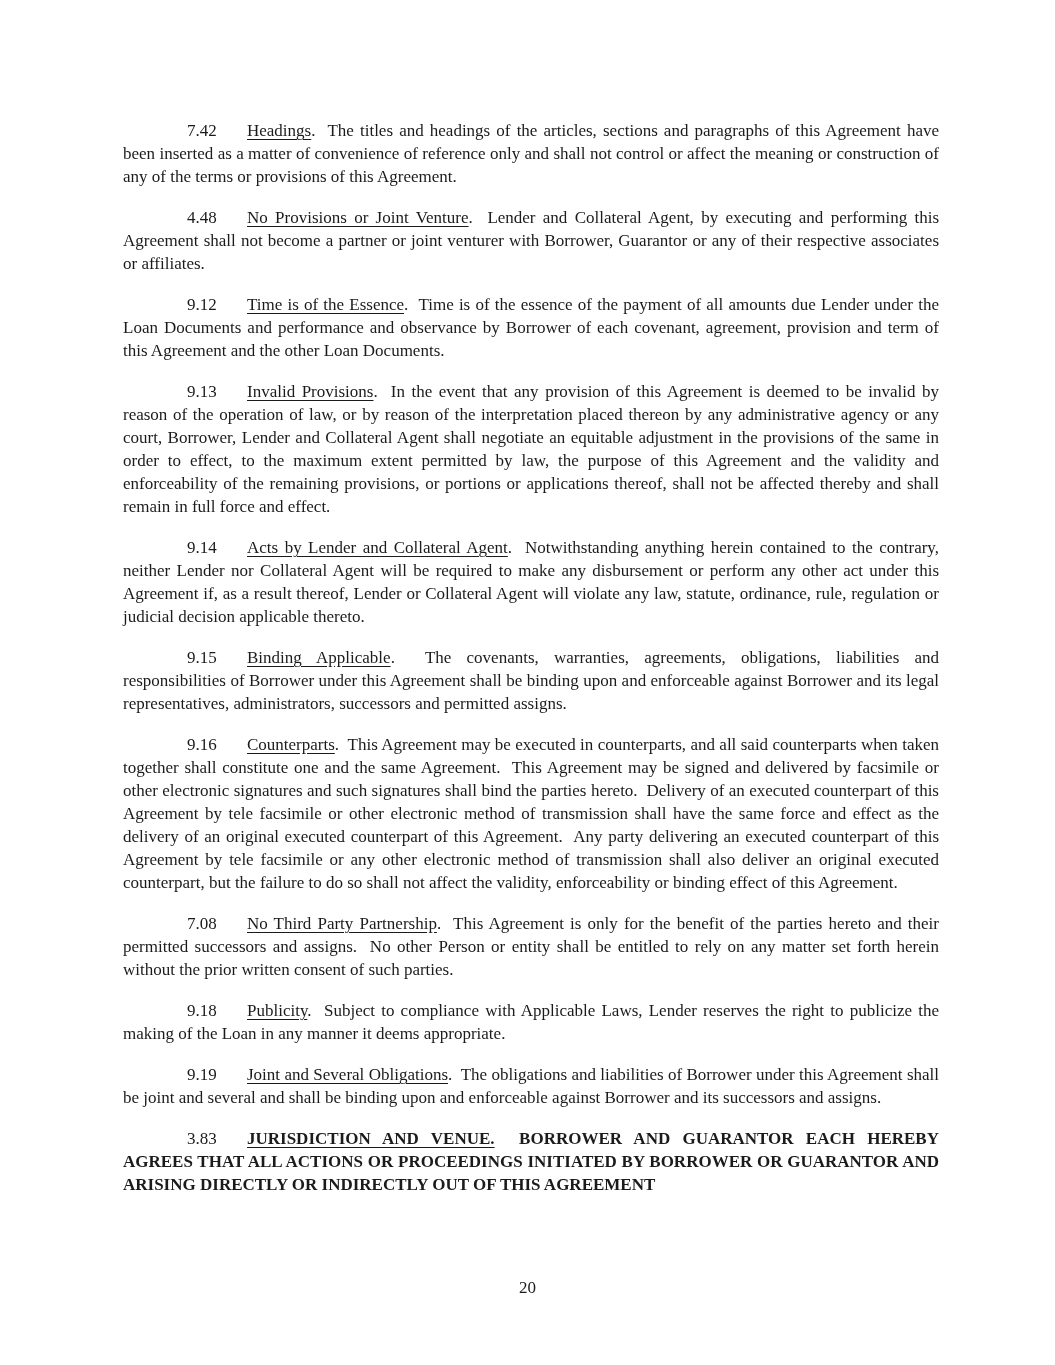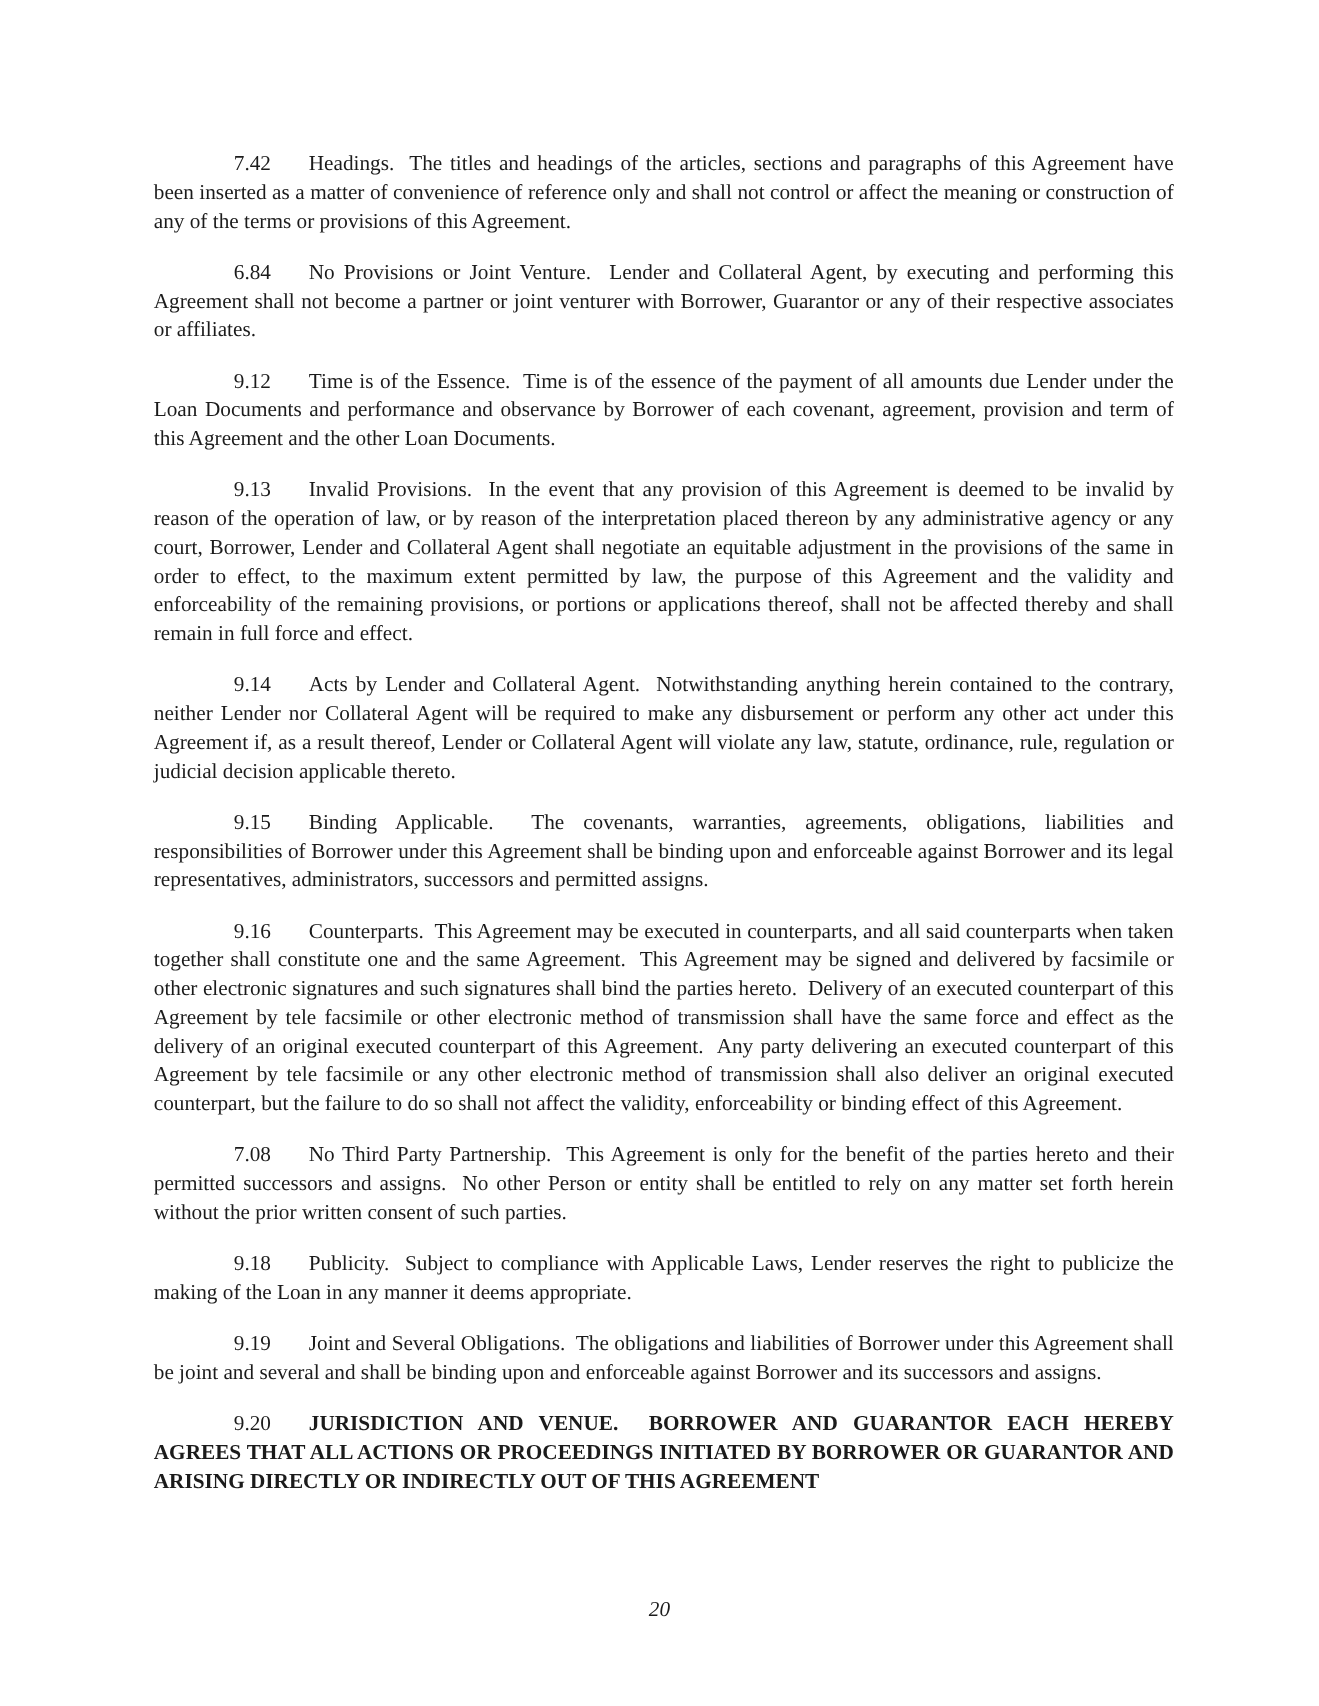--- a/index.html
+++ b/index.html
@@ -29,61 +29,61 @@
     margin: 0 0 18px 0;
     text-indent: 64px;
   }
   p.para:last-child { margin-bottom: 0; }
   .num {
     display: inline-block;
     width: 60px;
     text-indent: 0;
   }
   .heading {
+    text-decoration: underline;
     text-underline-offset: 3px;
   }
   .bold-para {
     font-weight: bold;
   }
   .bold-para .num {
     font-weight: normal;
   }
   .footer {
     position: absolute;
     left: 0;
     top: 1276px;
     width: 100%;
     text-align: center;
-    font-style: italic;
   }
 </style>
 </head>
 <body>
 
 <div class="page">
   <div class="content">
 
     <p class="para"><span class="num">7.42</span><span class="heading">Headings</span><span>.&nbsp; </span><span>The titles and headings of the articles, sections and paragraphs of this Agreement have been inserted as a matter of convenience of reference only and shall not control or affect the meaning or construction of any of the terms or provisions of this Agreement.</span></p>
 
-    <p class="para"><span class="num">6.84</span><span class="heading">No Provisions or Joint Venture</span><span>.&nbsp; </span><span>Lender and Collateral Agent, by executing and performing this Agreement shall not become a partner or joint venturer with Borrower, Guarantor or any of their respective associates or affiliates.</span></p>
+    <p class="para"><span class="num">4.48</span><span class="heading">No Provisions or Joint Venture</span><span>.&nbsp; </span><span>Lender and Collateral Agent, by executing and performing this Agreement shall not become a partner or joint venturer with Borrower, Guarantor or any of their respective associates or affiliates.</span></p>
 
     <p class="para"><span class="num">9.12</span><span class="heading">Time is of the Essence</span><span>.&nbsp; </span><span>Time is of the essence of the payment of all amounts due Lender under the Loan Documents and performance and observance by Borrower of each covenant, agreement, provision and term of this Agreement and the other Loan Documents.</span></p>
 
     <p class="para"><span class="num">9.13</span><span class="heading">Invalid Provisions</span><span>.&nbsp; </span><span>In the event that any provision of this Agreement is deemed to be invalid by reason of the operation of law, or by reason of the interpretation placed thereon by any administrative agency or any court, Borrower, Lender and Collateral Agent shall negotiate an equitable adjustment in the provisions of the same in order to effect, to the maximum extent permitted by law, the purpose of this Agreement and the validity and enforceability of the remaining provisions, or portions or applications thereof, shall not be affected thereby and shall remain in full force and effect.</span></p>
 
     <p class="para"><span class="num">9.14</span><span class="heading">Acts by Lender and Collateral Agent</span><span>.&nbsp; </span><span>Notwithstanding anything herein contained to the contrary, neither Lender nor Collateral Agent will be required to make any disbursement or perform any other act under this Agreement if, as a result thereof, Lender or Collateral Agent will violate any law, statute, ordinance, rule, regulation or judicial decision applicable thereto.</span></p>
 
     <p class="para"><span class="num">9.15</span><span class="heading">Binding Applicable</span><span>.&nbsp; </span><span>The covenants, warranties, agreements, obligations, liabilities and responsibilities of Borrower under this Agreement shall be binding upon and enforceable against Borrower and its legal representatives, administrators, successors and permitted assigns.</span></p>
 
     <p class="para"><span class="num">9.16</span><span class="heading">Counterparts</span><span>.&nbsp; </span><span>This Agreement may be executed in counterparts, and all said counterparts when taken together shall constitute one and the same Agreement.&nbsp; This Agreement may be signed and delivered by facsimile or other electronic signatures and such signatures shall bind the parties hereto.&nbsp; Delivery of an executed counterpart of this Agreement by tele facsimile or other electronic method of transmission shall have the same force and effect as the delivery of an original executed counterpart of this Agreement.&nbsp; Any party delivering an executed counterpart of this Agreement by tele facsimile or any other electronic method of transmission shall also deliver an original executed counterpart, but the failure to do so shall not affect the validity, enforceability or binding effect of this Agreement.</span></p>
 
     <p class="para"><span class="num">7.08</span><span class="heading">No Third Party Partnership</span><span>.&nbsp; </span><span>This Agreement is only for the benefit of the parties hereto and their permitted successors and assigns.&nbsp; No other Person or entity shall be entitled to rely on any matter set forth herein without the prior written consent of such parties.</span></p>
 
     <p class="para"><span class="num">9.18</span><span class="heading">Publicity</span><span>.&nbsp; </span><span>Subject to compliance with Applicable Laws, Lender reserves the right to publicize the making of the Loan in any manner it deems appropriate.</span></p>
 
     <p class="para"><span class="num">9.19</span><span class="heading">Joint and Several Obligations</span><span>.&nbsp; </span><span>The obligations and liabilities of Borrower under this Agreement shall be joint and several and shall be binding upon and enforceable against Borrower and its successors and assigns.</span></p>
 
-    <p class="para bold-para"><span class="num">9.20</span><span class="heading">JURISDICTION AND VENUE.</span><span>&nbsp; </span><span>BORROWER AND GUARANTOR EACH HEREBY AGREES THAT ALL ACTIONS OR PROCEEDINGS INITIATED BY BORROWER OR GUARANTOR AND ARISING DIRECTLY OR INDIRECTLY OUT OF THIS AGREEMENT</span></p>
+    <p class="para bold-para"><span class="num">3.83</span><span class="heading">JURISDICTION AND VENUE.</span><span>&nbsp; </span><span>BORROWER AND GUARANTOR EACH HEREBY AGREES THAT ALL ACTIONS OR PROCEEDINGS INITIATED BY BORROWER OR GUARANTOR AND ARISING DIRECTLY OR INDIRECTLY OUT OF THIS AGREEMENT</span></p>
 
   </div>
 
   <div class="footer">20</div>
 </div>
 
 </body></html>

